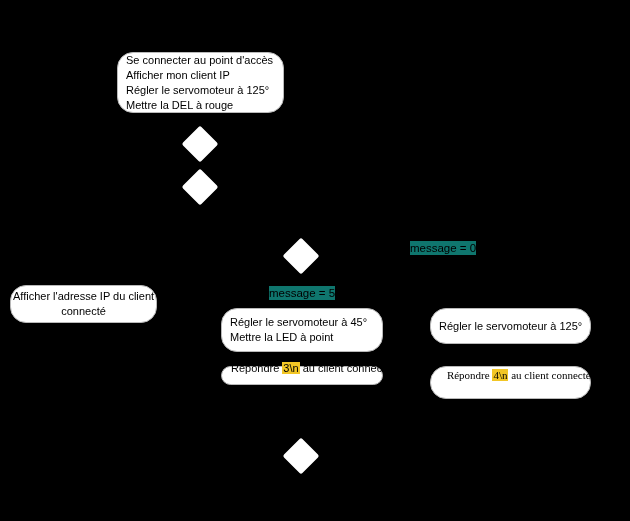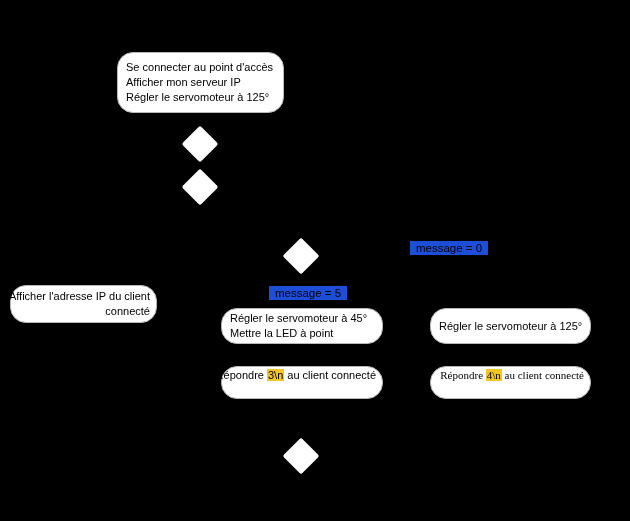--- a/index.html
+++ b/index.html
@@ -29,21 +29,21 @@
     display: flex;
     flex-direction: column;
     justify-content: center;
     white-space: pre;
   }
   .node.left-align {
     align-items: flex-start;
     padding-left: 8px;
   }
   .node.center-align {
-    align-items: flex-end;
+    align-items: center;
     text-align: center;
     padding-left: 6px;
     padding-right: 6px;
   }
   .node .line {
     display: block;
   }
 
   
   .diamond {
@@ -52,70 +52,71 @@
     transform: rotate(45deg);
     border-radius: 2px;
   }
 
   
   .edge-label {
     position: absolute;
     font-size: 11.5px;
     line-height: 14px;
     color: #000000;
-    background: #1d4ed8;
-    padding: 0 6px;
+    background: #0f766e;
+    padding: 0 0;
     white-space: pre;
   }
 
   
   .hl {
     background: #f2c625;
     color: #000000;
     padding: 0 1px;
   }
 </style>
 </head>
 <body>
 
 <div id="canvas">
 
   <div class="node left-align" style="left:117px; top:52px; width:167px; height:61px;">
     <span class="line">Se connecter au point d'accès</span>
-    <span class="line">Afficher mon serveur IP</span>
+    <span class="line">Afficher mon client IP</span>
     <span class="line">Régler le servomoteur à 125°</span>
+    <span class="line">Mettre la DEL à rouge</span>
   </div>
 
   <div class="diamond" style="left:187px; top:131px; width:26px; height:26px;"></div>
 
   <div class="diamond" style="left:187px; top:174px; width:26px; height:26px;"></div>
 
   <div class="diamond" style="left:288px; top:243px; width:26px; height:26px;"></div>
 
   <div class="diamond" style="left:288px; top:443px; width:26px; height:26px;"></div>
 
   <div class="edge-label" style="left:410px; top:241px;">message = 0</div>
 
   <div class="edge-label" style="left:269px; top:286px;">message = 5</div>
 
   <div class="node center-align" style="left:10px; top:285px; width:147px; height:38px;">
     <span class="line">Afficher l'adresse IP du client</span>
     <span class="line">connecté</span>
   </div>
 
-  <div class="node left-align" style="left:221px; top:308px; width:162px; height:36px;">
+  <div class="node left-align" style="left:221px; top:308px; width:162px; height:44px;">
     <span class="line">Régler le servomoteur à 45°</span>
     <span class="line">Mettre la LED à point</span>
   </div>
 
   <div class="node left-align" style="left:430px; top:308px; width:161px; height:36px;">
     <span class="line">Régler le servomoteur à 125°</span>
   </div>
 
-  <div class="node center-align" style="left:221px; top:366px; width:162px; height:33px;">
+  <div class="node center-align" style="left:221px; top:366px; width:162px; height:19px;">
     <span class="line">
       <span>Répondre </span><span class="hl">3\n</span><span> au client connecté</span>
     </span>
     <span class="line">au serveur</span>
   </div>
 
   <div class="node center-align" style="left:430px; top:366px; width:161px; height:33px;font-family:Liberation Serif, serif;">
     <span class="line">
       <span>Répondre </span><span class="hl">4\n</span><span> au client connecté</span>
     </span>

